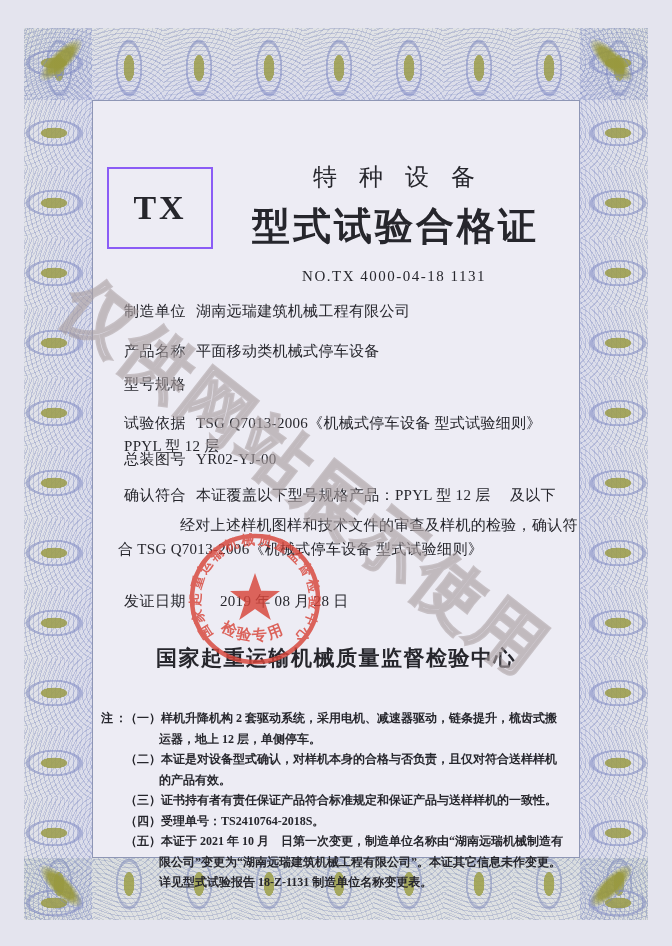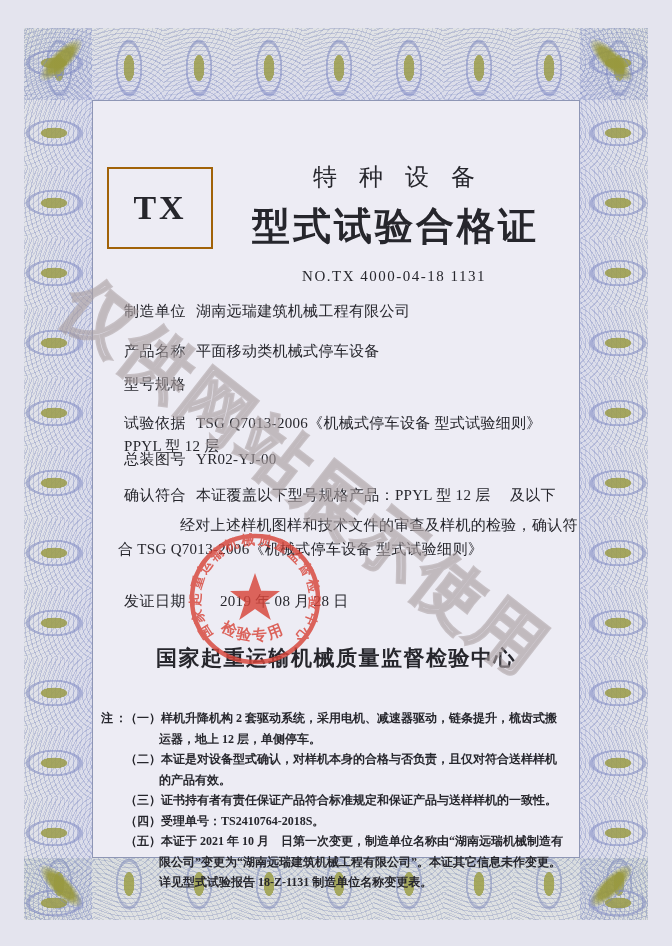--- a/index.html
+++ b/index.html
@@ -78,21 +78,21 @@
     font-size:70px;font-weight:bold;letter-spacing:4px;
     transform:rotate(38deg);transform-origin:0 0;
     color:rgba(175,165,168,.20);
     -webkit-text-stroke:2.5px rgba(168,157,158,.55);
     pointer-events:none;
   }
   .content{position:absolute;inset:0;z-index:2;}
 
   .tx-box{
     position:absolute;left:14px;top:66px;width:102px;height:78px;
-    border:2px solid #a16207;display:flex;align-items:center;justify-content:center;
+    border:2px solid #8b5cf6;display:flex;align-items:center;justify-content:center;
     font-size:34px;font-weight:bold;letter-spacing:3px;
   }
   .head{position:absolute;left:122px;right:6px;top:60px;text-align:center;}
   .head-small{font-size:24px;letter-spacing:22px;padding-left:22px;}
   .head-main{font-size:38px;font-weight:bold;letter-spacing:3px;padding-left:3px;margin-top:8px;}
   .cert-no{font-size:15px;letter-spacing:1.5px;margin-top:16px;}
 
   .row{position:absolute;left:31px;right:12px;display:flex;font-size:15px;line-height:20px;}
   .row .lab{width:62px;flex:0 0 62px;margin-right:10px;letter-spacing:0.5px;}
   .row .val{flex:1;letter-spacing:0.3px;}

